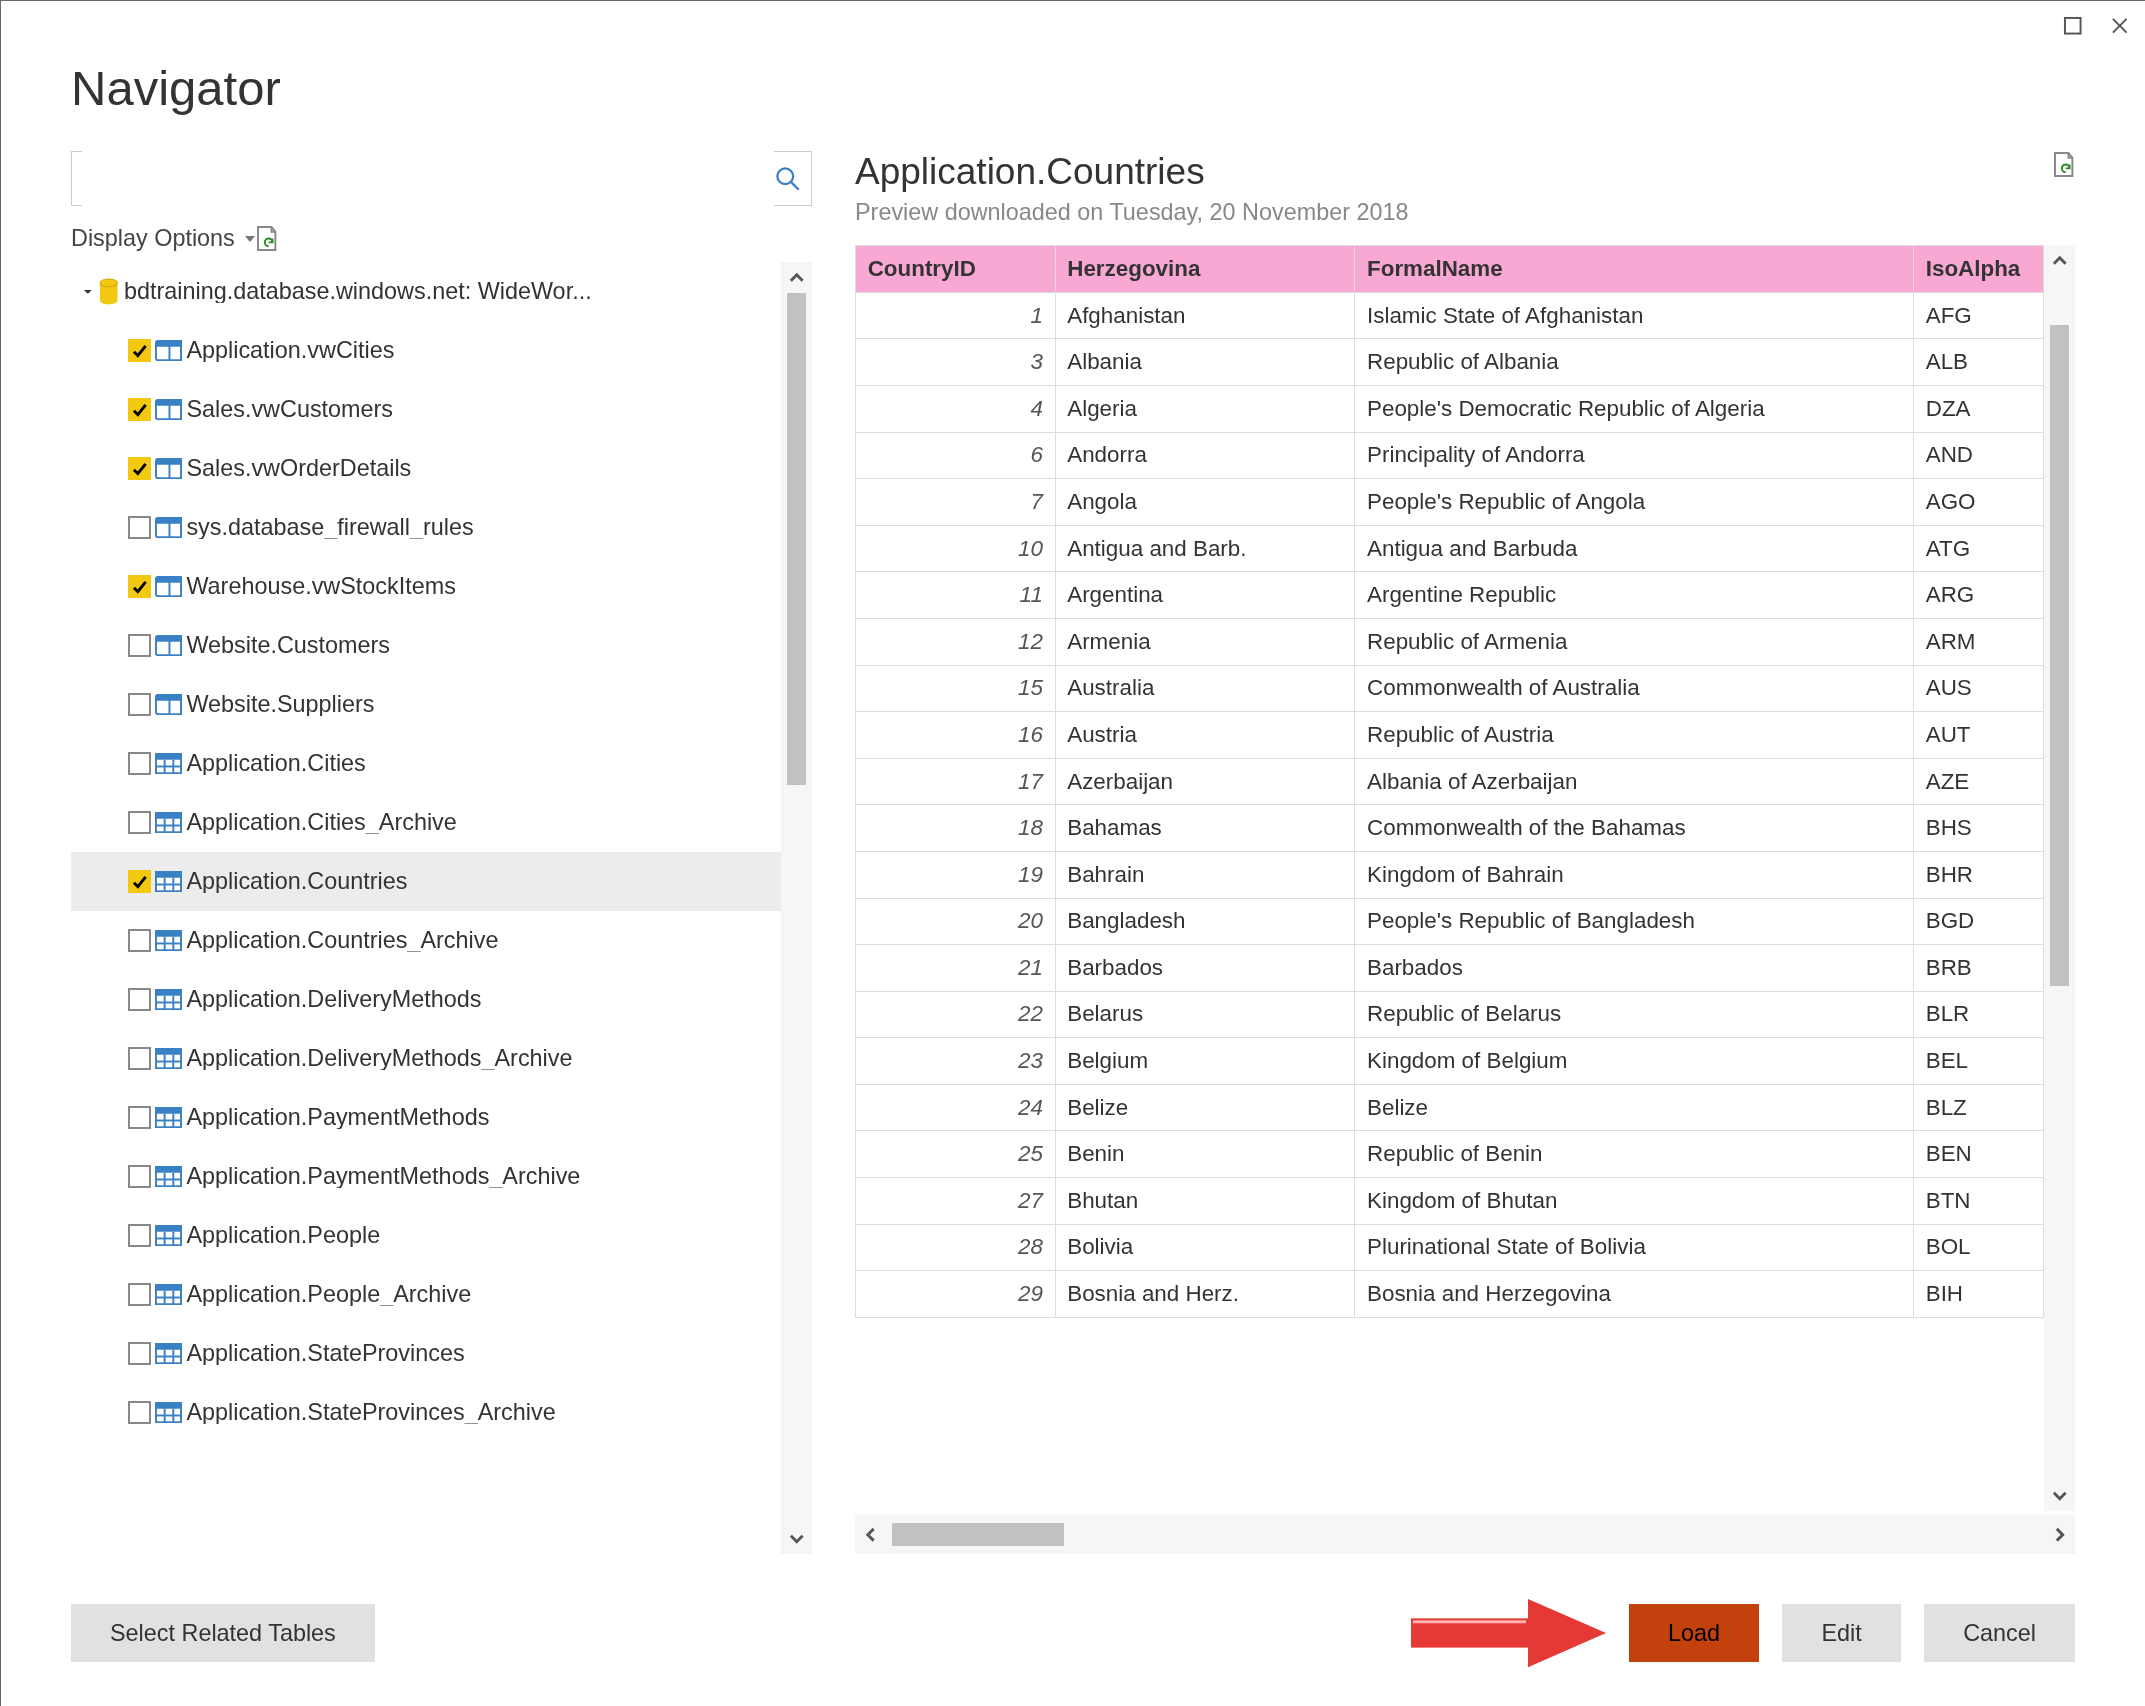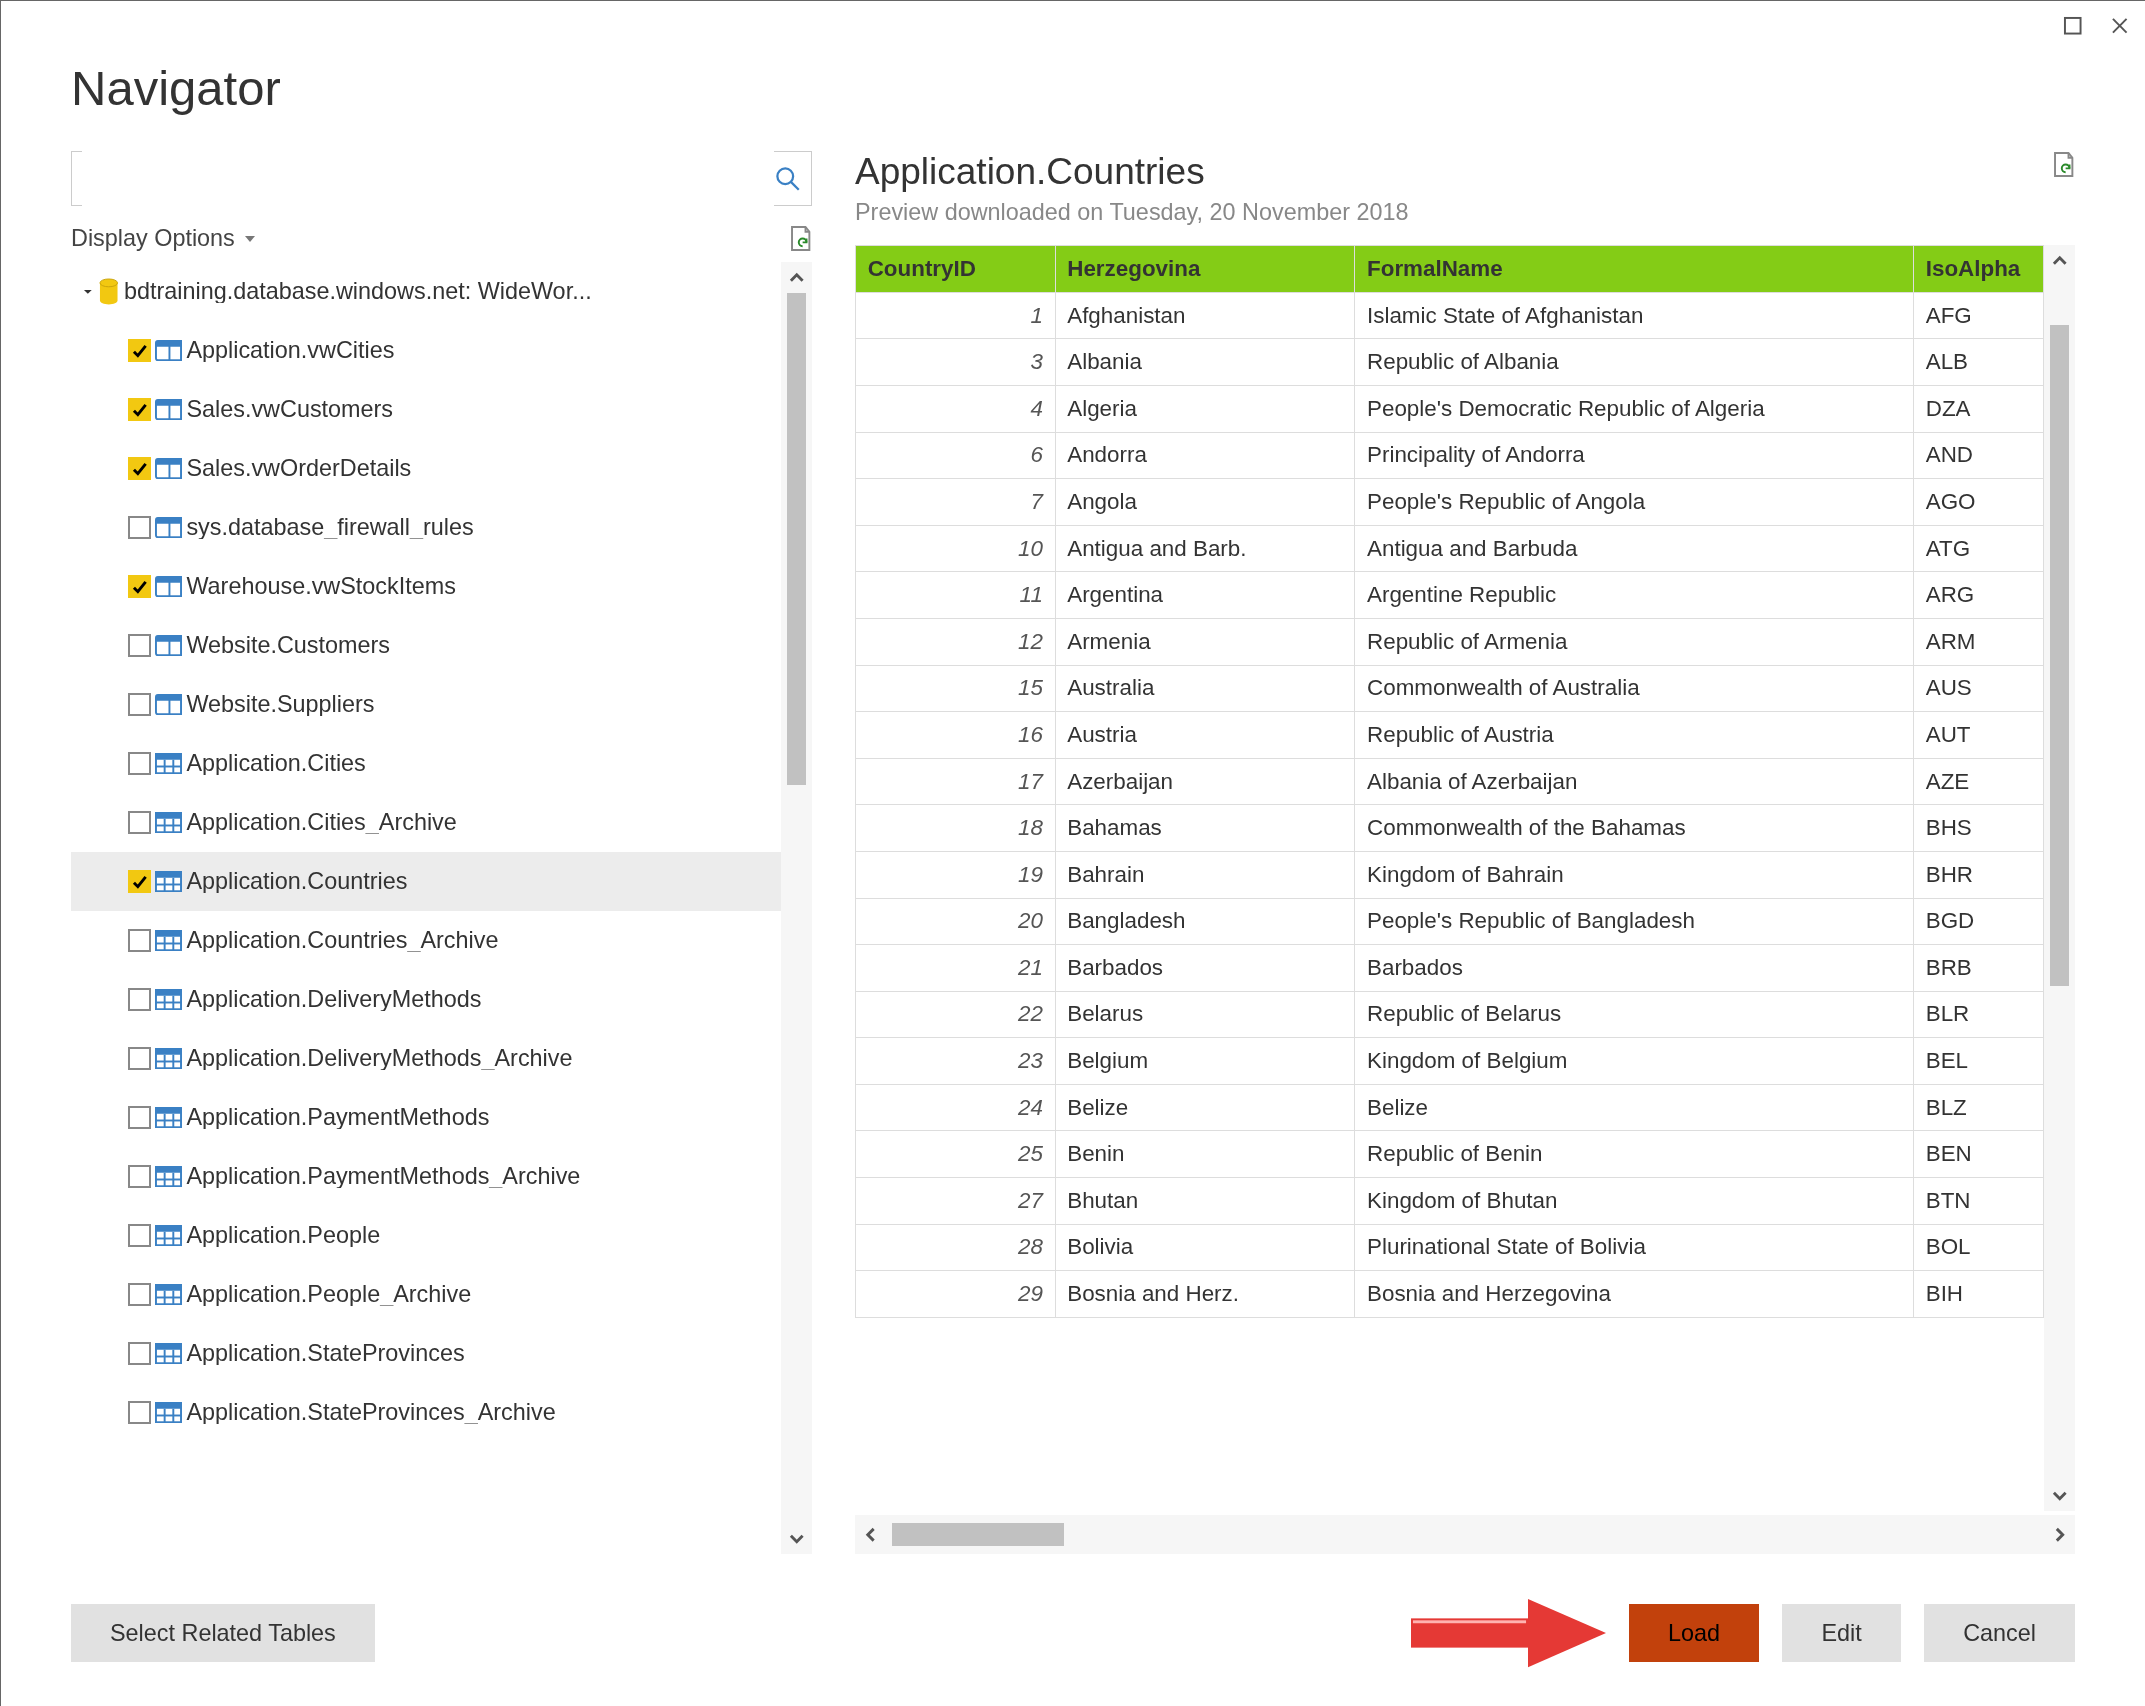--- a/index.html
+++ b/index.html
@@ -6,21 +6,21 @@
 .window{width:2146px;height:1707px;border:1px solid #666;box-sizing:border-box;position:relative;transform-origin:top left}
 .titlebar{height:49px;display:flex;justify-content:flex-end;align-items:center;padding:0 15.6px;gap:27px}
 .titlebar .tb-icon{width:19.5px;height:19.5px;stroke:#555;stroke-width:2;fill:none;cursor:default}
 .content{padding:9.8px 70px 29px 70px;height:calc(100% - 49px);box-sizing:border-box;display:flex;flex-direction:column}
 h1.navigator-title{font-size:49px;font-weight:300;color:#333;margin:0 0 35px 0}
 .body{flex:1;display:flex;gap:43px;min-height:0}
 .left-pane{width:741px;display:flex;flex-direction:column;min-height:0}
 .search-box{display:flex;align-items:center;border:1px solid #ccc;height:53px;padding:0 9.8px}
 .search-box input{flex:1;border:none;outline:none;font-size:19.5px;height:100%}
 .search-icon{width:27px;height:27px;stroke:#3a80c4;stroke-width:2;fill:none}
-.display-options-row{display:flex;align-items:center;justify-content:space-between;margin:19.5px 0 9.8px 0}
+.display-options-row{display:flex;align-items:center;margin:19.5px 0 9.8px 0}
 .display-options{font-size:23.4px;color:#444;cursor:default;display:flex;align-items:center;gap:9.8px}
 .tiny-dropdown{width:0;height:0;border-left:5.9px solid transparent;border-right:5.9px solid transparent;border-top:6.8px solid #777}
 .page-icon{width:23.4px;height:27px;position:relative}
 .page-icon svg{width:100%;height:100%}
 .tree-wrapper{flex:1;overflow:hidden;position:relative;display:flex;min-height:0}
 .tree{flex:1;overflow-y:hidden;font-size:23.4px;line-height:1;color:#333}
 .tree-row{display:flex;align-items:center;height:59px;padding-left:9.8px;gap:4px}
 .tree-row.child{padding-left:57px}
 .tree-row.selected{background:#ececec}
 .caret{width:13.7px;height:13.7px;display:inline-block}
@@ -35,21 +35,21 @@
 .scroll-track{flex:1;width:100%;position:relative}
 .scroll-thumb{position:absolute;left:5.9px;right:5.9px;background:#c1c1c1}
 .right-pane{flex:1;display:flex;flex-direction:column;min-height:0}
 .right-header{display:flex;align-items:flex-start;justify-content:space-between}
 .right-title{font-size:37px;font-weight:300;color:#333;margin:0}
 .right-subtitle{font-size:23.4px;color:#888;margin:5.9px 0 19.5px 0}
 .table-area{flex:1;display:flex;min-height:0;overflow:hidden}
 .table-scroll{overflow:hidden;flex:1}
 table.preview-table{border-collapse:collapse;width:100%;table-layout:fixed}
 table.preview-table th,table.preview-table td{border:1px solid #ddd;padding:9.8px 11.7px;font-size:22.4px;text-align:left;white-space:nowrap;overflow:hidden}
-table.preview-table th{background:#84cc16;font-weight:600}
+table.preview-table th{background:#f9a8d4;font-weight:600}
 table.preview-table td.num{text-align:right;font-style:italic;color:#555}
 .hscroll{height:39px;background:#f6f6f6;display:flex;align-items:center;margin-top:3.9px}
 .hscroll-track{flex:1;height:100%;position:relative;margin:0 5.9px}
 .hscroll-thumb{position:absolute;top:7.8px;bottom:7.8px;background:#c1c1c1}
 .footer{display:flex;align-items:center;justify-content:space-between;margin-top:35px}
 .footer-right{display:flex;gap:23.4px;align-items:center}
 .btn{background:#e1e1e1;border:none;padding:15.6px 39px;font-size:23.4px;color:#333;cursor:pointer}
 .btn.primary{background:#c2410c;color:#000}
 .arrow-callout{width:195px;height:88px}
 </style>

